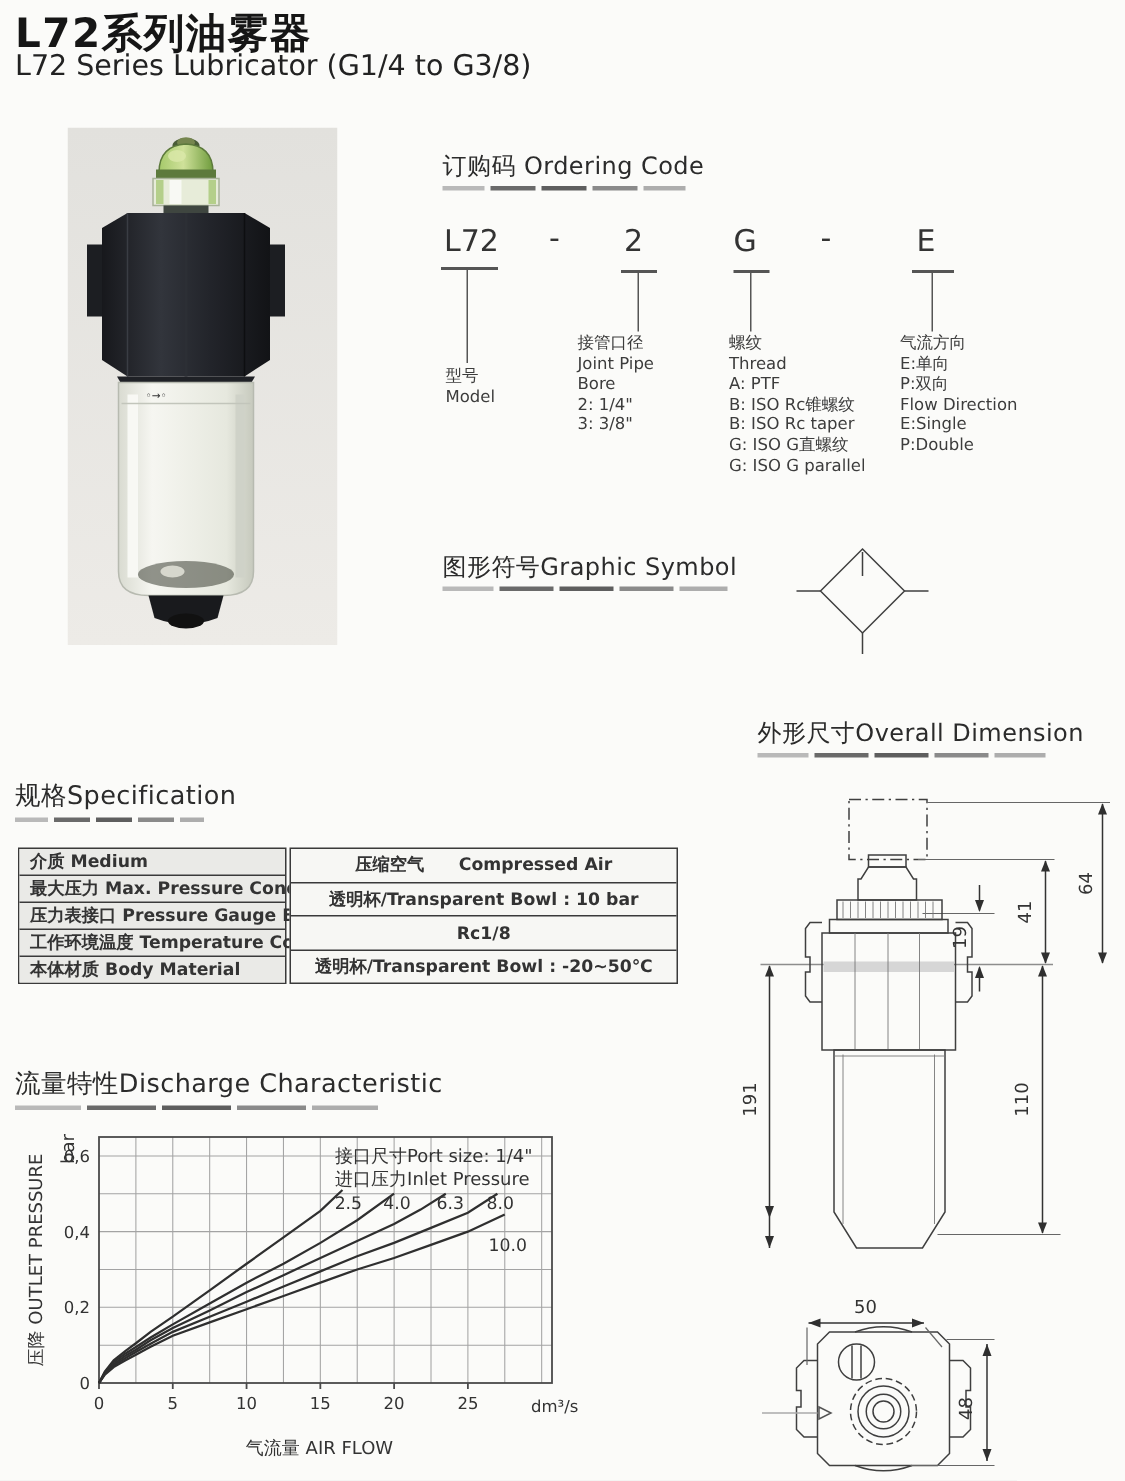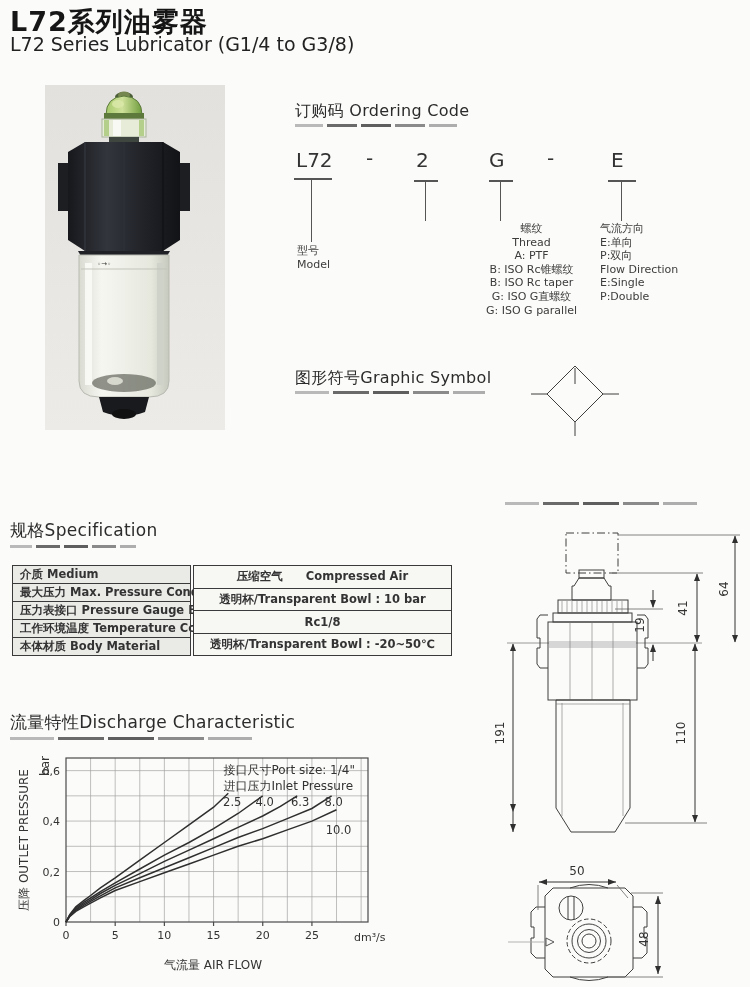--- a/index.html
+++ b/index.html
@@ -127,21 +127,28 @@
   <div class="abs tline" style="left:425px;top:181px;height:40px;"></div>
   <div class="abs tbar" style="left:489px;top:180px;width:24px;"></div>
   <div class="abs tline" style="left:500px;top:181px;height:40px;"></div>
   <div class="abs tbar" style="left:608px;top:180px;width:28px;"></div>
   <div class="abs tline" style="left:621px;top:181px;height:40px;"></div>
 
   <div class="abs legend" style="left:297px;top:244px;">
     <div>型号</div>
     <div>Model</div>
   </div>
-  <div class="abs legend" style="left:486px;top:222px;text-align:center;">
+  <div class="abs legend" style="left:385px;top:222px;">
+    <div>接管口径</div>
+    <div>Joint Pipe</div>
+    <div>Bore</div>
+    <div>2: 1/4"</div>
+    <div>3: 3/8"</div>
+  </div>
+  <div class="abs legend" style="left:486px;top:222px;">
     <div>螺纹</div>
     <div>Thread</div>
     <div>A: PTF</div>
     <div>B: ISO Rc锥螺纹</div>
     <div>B: ISO Rc taper</div>
     <div>G: ISO G直螺纹</div>
     <div>G: ISO G parallel</div>
   </div>
   <div class="abs legend" style="left:600px;top:222px;">
     <div>气流方向</div>
@@ -161,20 +168,21 @@
       <i style="width:32px;background:#adadad;"></i>
   </div>
   <svg class="abs" style="left:527px;top:352px;" width="96" height="88">
     <path d="M48,14 L76,42 L48,70 L20,42 Z" class="outline" stroke-width="1.3"></path>
     <line x1="4" y1="42" x2="20" y2="42" class="outline"></line>
     <line x1="76" y1="42" x2="92" y2="42" class="outline"></line>
     <line x1="48" y1="16" x2="48" y2="32" class="outline"></line>
     <line x1="48" y1="70" x2="48" y2="84" class="outline"></line>
   </svg>
 
+  <div class="abs sec-h" style="left:505px;top:479px;">外形尺寸Overall Dimension</div>
   <div class="abs rule" style="left:505px;top:502px;">
     <i style="width:34px;background:#b9b9b9;"></i>
       <i style="width:36px;background:#6a6a6a;"></i>
       <i style="width:36px;background:#5e5e5e;"></i>
       <i style="width:36px;background:#8a8a8a;"></i>
       <i style="width:34px;background:#adadad;"></i>
   </div>
 
   <div class="abs sec-h big" style="left:10px;top:519px;">规格Specification</div>
   <div class="abs rule" style="left:10px;top:545px;">

